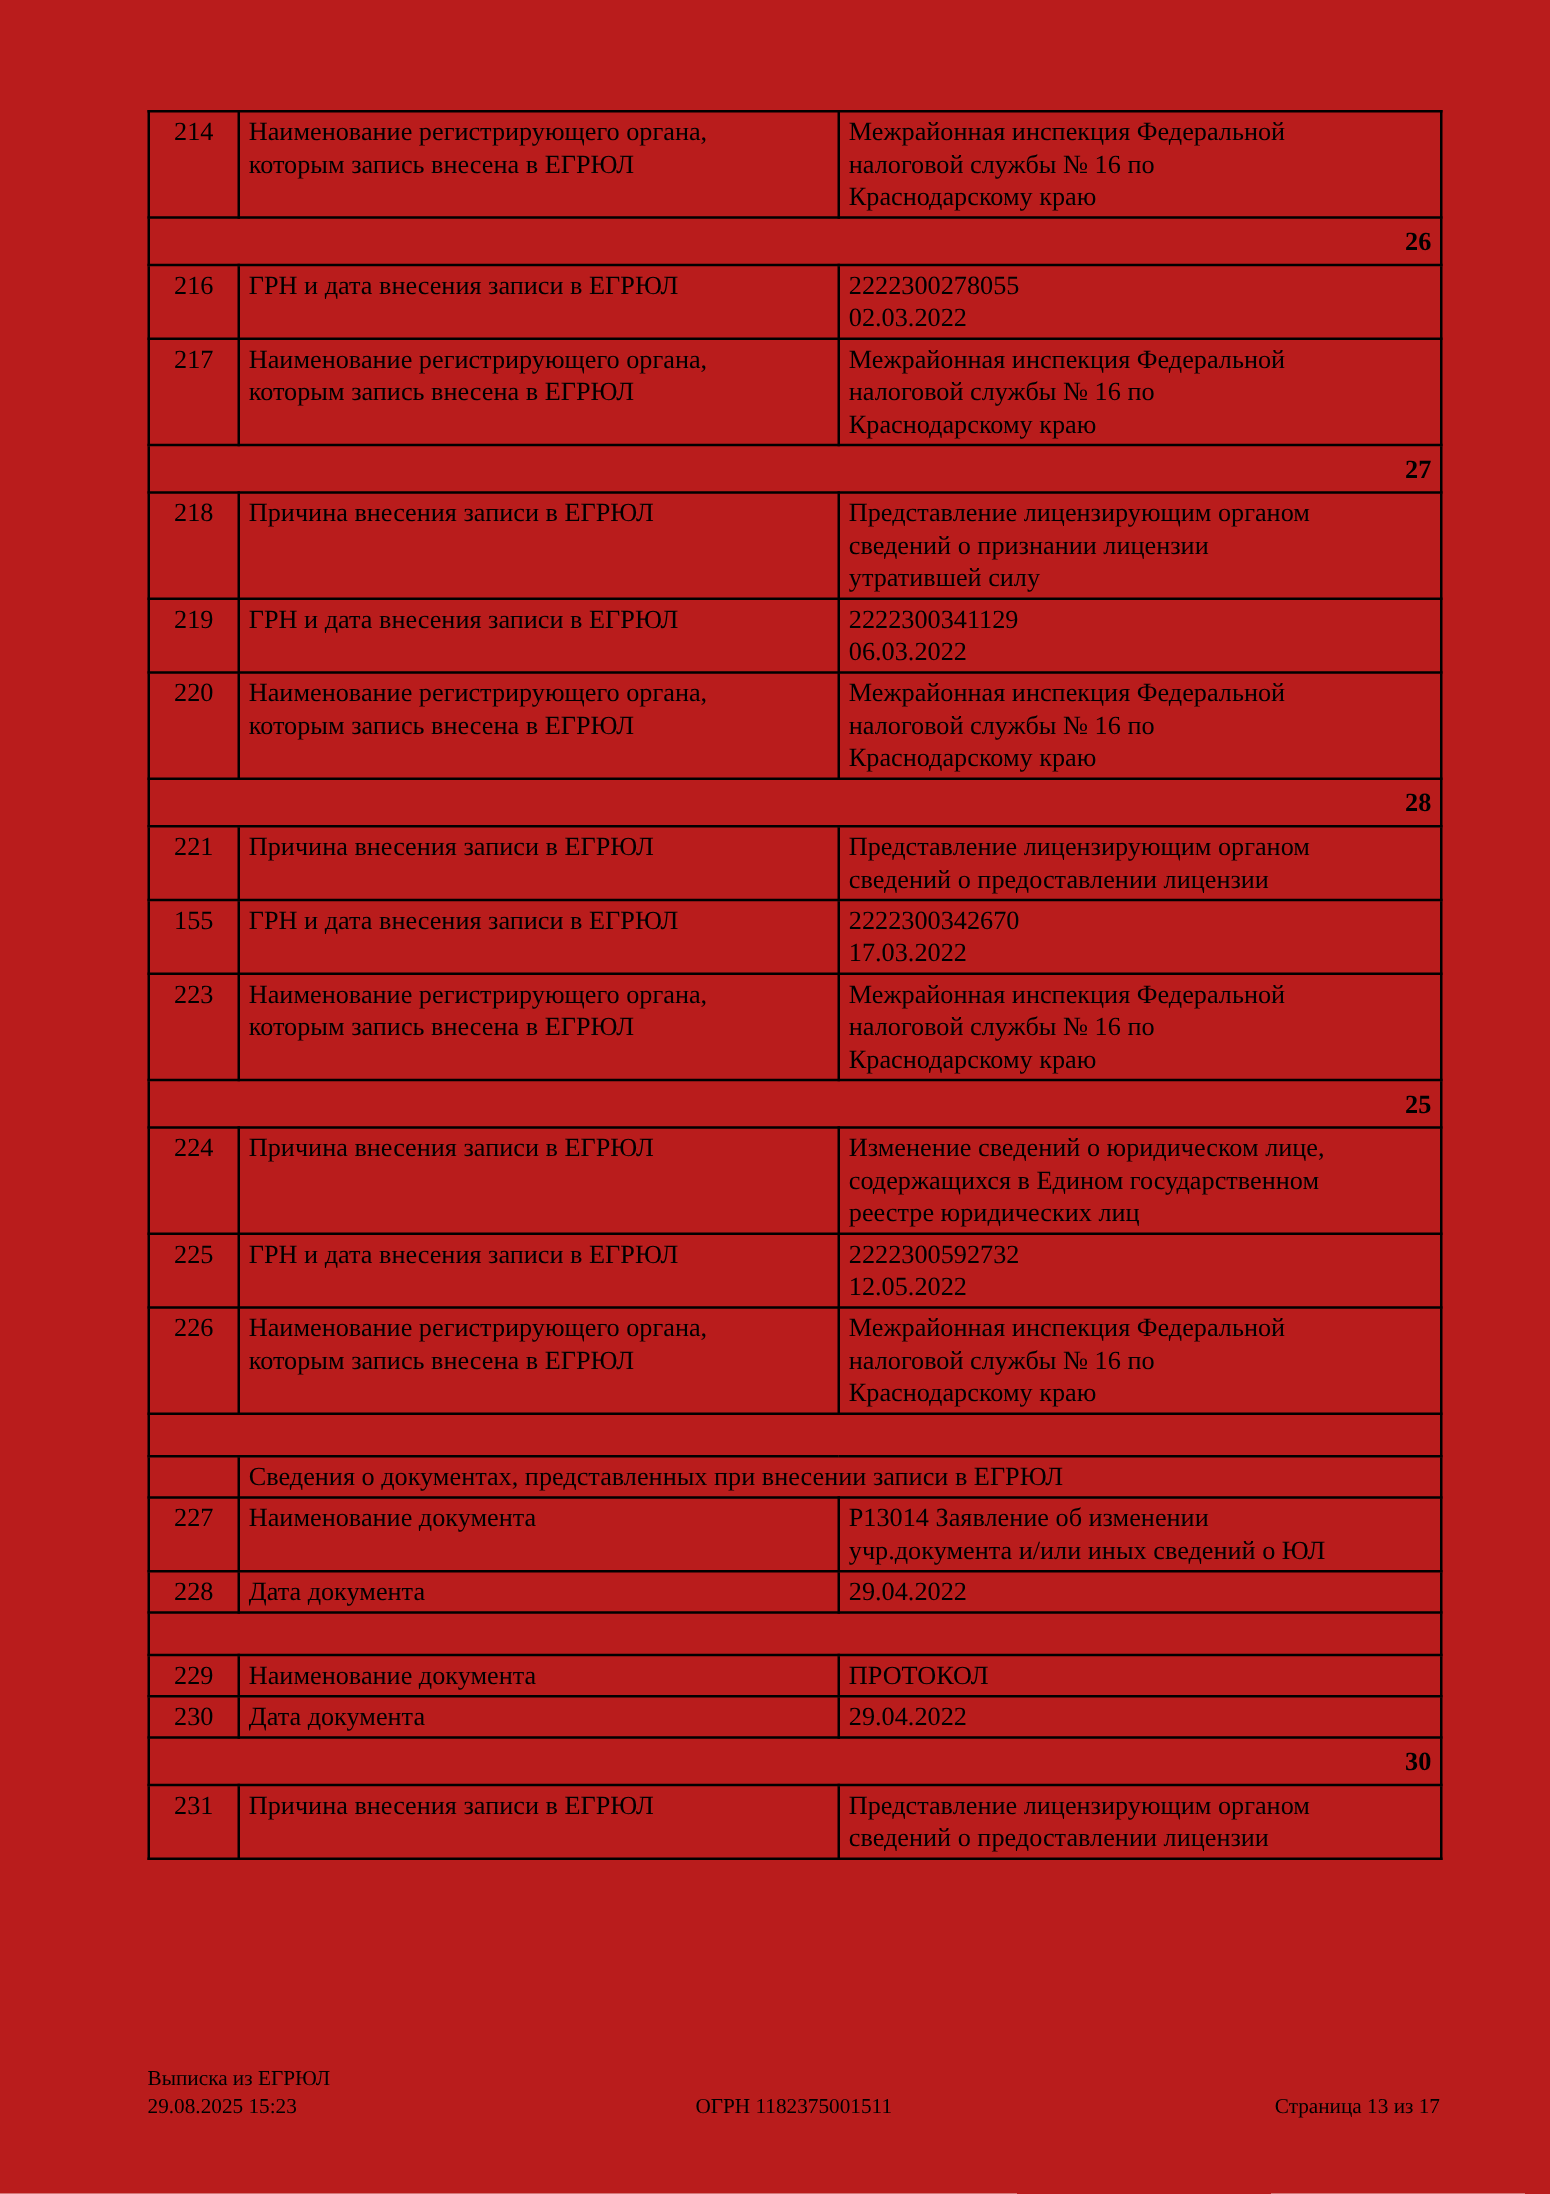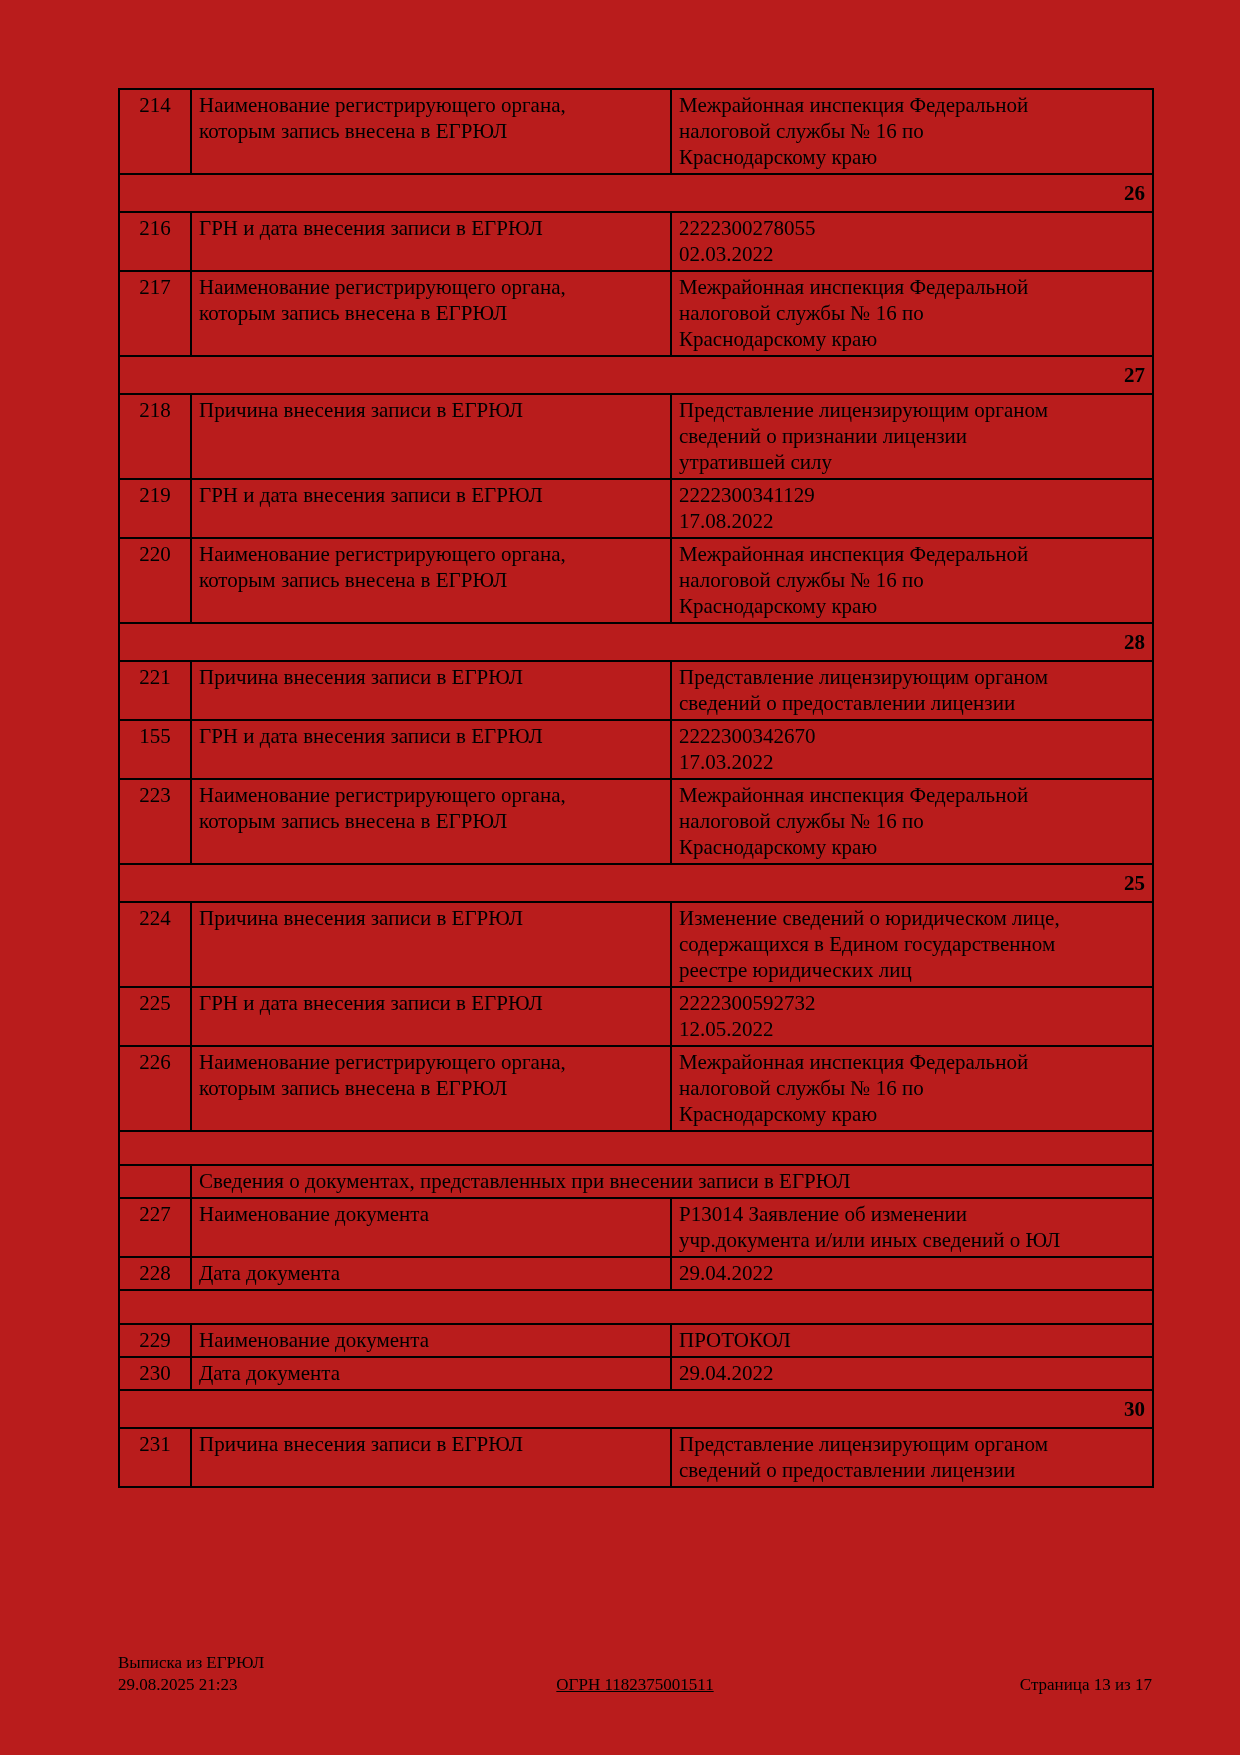--- a/index.html
+++ b/index.html
@@ -46,21 +46,21 @@
   .footer {
     position: absolute;
     left: 118px;
     top: 1652px;
     width: 1034px;
     font-size: 17px;
     line-height: 22px;
   }
   .footer-line2 { position: relative; width: 100%; height: 22px; }
   .footer-datetime { position: absolute; left: 0; top: 0; }
-  .footer-ogrn { position: absolute; left: 50%; top: 0; transform: translateX(-50%); text-decoration: underline; }
+  .footer-ogrn { position: absolute; left: 50%; top: 0; transform: translateX(-50%); }
   .footer-page { position: absolute; right: 0; top: 0; }
 </style>
 </head>
 <body>
 
 <div class="page">
 
   <table class="egrul">
     <colgroup>
       <col style="width:72px">
@@ -100,21 +100,21 @@
         <td class="num">218</td>
         <td>Причина внесения записи в ЕГРЮЛ</td>
         <td>Представление лицензирующим органом
 сведений о признании лицензии
 утратившей силу</td>
       </tr>
       <tr>
         <td class="num">219</td>
         <td>ГРН и дата внесения записи в ЕГРЮЛ</td>
         <td>2222300341129
-17.08.2022</td>
+06.03.2022</td>
       </tr>
       <tr>
         <td class="num">220</td>
         <td>Наименование регистрирующего органа,
 которым запись внесена в ЕГРЮЛ</td>
         <td>Межрайонная инспекция Федеральной
 налоговой службы № 16 по
 Краснодарскому краю</td>
       </tr>
       <tr class="section">
@@ -203,19 +203,19 @@
         <td>Причина внесения записи в ЕГРЮЛ</td>
         <td>Представление лицензирующим органом
 сведений о предоставлении лицензии</td>
       </tr>
     </tbody>
   </table>
 
   <div class="footer">
     <div class="footer-line1">Выписка из ЕГРЮЛ</div>
     <div class="footer-line2">
-      <span class="footer-datetime">29.08.2025 21:23</span>
+      <span class="footer-datetime">29.08.2025 15:23</span>
       <span class="footer-ogrn">ОГРН 1182375001511</span>
       <span class="footer-page">Страница 13 из 17</span>
     </div>
   </div>
 
 </div>
 
 </body></html>

